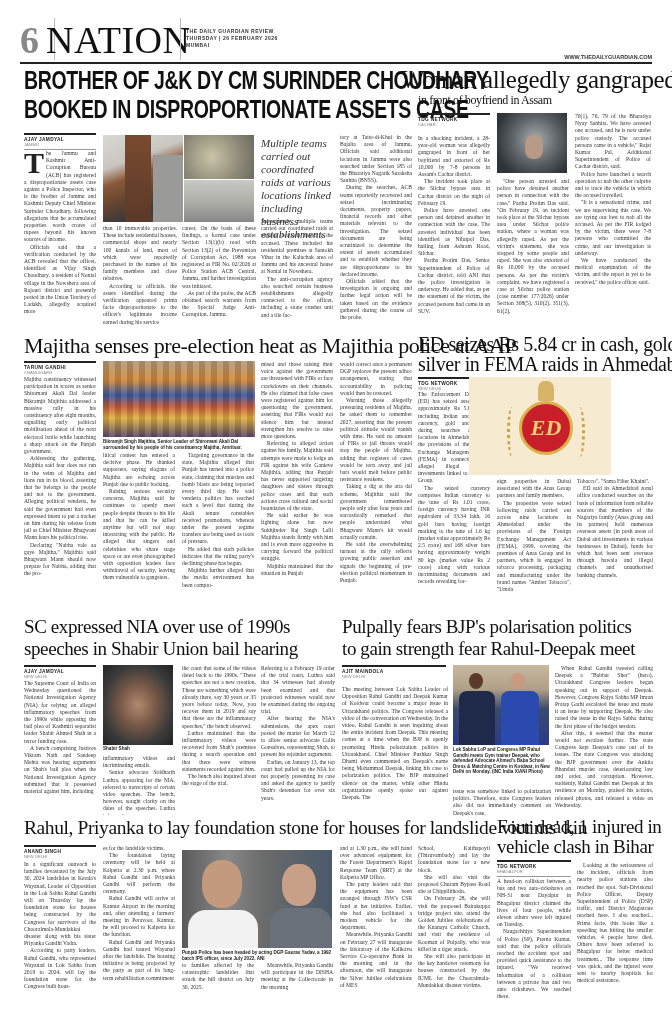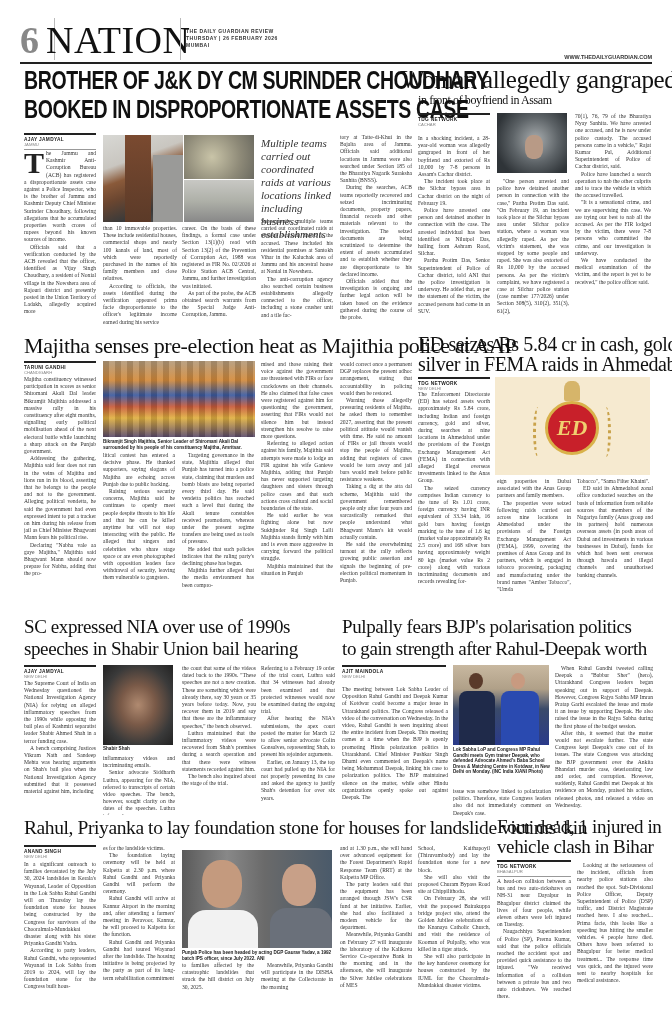--- a/index.html
+++ b/index.html
@@ -151,21 +151,21 @@
 <div class="abs hl" style="left:418px;top:354px;font-size:20px;line-height:20px">silver in FEMA raids in Ahmedabad</div>
 <div class="abs" style="left:418px;top:377px;width:72px">
   <div class="byrule"></div>
   <div class="byline" style="margin-top:2px">TDG NETWORK</div>
   <div class="place">NEW DELHI</div>
 </div>
 <div class="abs col" style="left:418px;top:391px;width:72px;height:247px">
   <p class="first">The Enforcement Directorate (ED) has seized assets worth approximately Rs 5.84 crore, including Indian and foreign currency, gold and silver, during searches at nine locations in Ahmedabad under the provisions of the Foreign Exchange Management Act (FEMA) in connection with alleged illegal overseas investments linked to the Anas Group.</p>
   <p>The seized currency comprises Indian currency to the tune of Rs 1.01 crore, foreign currency having INR equivalent of 33.34 lakh, 16 gold bars having foreign marking to the tune of 1.6 kg (market value approximately Rs 2.5 crore) and 168 silver bars having approximately weight 80 kgs (market value Rs 2 crore) along with various incriminating documents and records revealing for-</p>
 </div>
-<div class="abs photo" style="left:495px;top:377px;width:155px;height:98px;background:#f6ead0">
+<div class="abs photo" style="left:469px;top:377px;width:142px;height:98px;background:#f6ead0">
   <div style="position:absolute;left:69px;top:4px;width:16px;height:20px;background:#d6b56a;border-radius:40% 40% 10% 10%"></div>
   <div style="position:absolute;left:50px;top:24px;width:54px;height:54px;border-radius:50%;background:#c8202a;border:3px solid #d9b24a;display:flex;align-items:center;justify-content:center;color:#f0d070;font-family:'Liberation Serif',serif;font-style:italic;font-size:22px;font-weight:bold">ED</div>
   <div style="position:absolute;left:38px;top:30px;width:10px;height:50px;border-left:3px dotted #c9a24a;border-radius:50%"></div>
   <div style="position:absolute;left:106px;top:30px;width:10px;height:50px;border-right:3px dotted #c9a24a;border-radius:50%"></div>
 </div>
 <div class="abs col" style="left:497px;top:478px;width:74px;height:160px">
   <p class="first">eign properties in Dubai associated with the Anas Group partners and family members.</p>
   <p>The properties were seized following raids carried out across nine locations in Ahmedabad under the provisions of the Foreign Exchange Management Act (FEMA), 1999, covering the premises of Anas Group and its partners, which is engaged in tobacco processing, packaging and manufacturing under the brand names "Amber Tobacco", "Umda</p>
 </div>
 <div class="abs col" style="left:577px;top:478px;width:76px;height:160px">
@@ -195,21 +195,21 @@
   <p>Luthra maintained that the inflammatory videos were recovered from Shah's premises during a search operation and that there were witness statements recorded against him.</p>
   <p>The bench also inquired about the stage of the trial.</p>
 </div>
 <div class="abs col" style="left:261px;top:665px;width:74px;height:150px">
   <p class="first">Referring to a February 19 order of the trial court, Luthra said that 34 witnesses had already been examined and that protected witnesses would now be examined during the ongoing trial.</p>
   <p>After hearing the NIA's submissions, the apex court posted the matter for March 12 to allow senior advocate Colin Gonsalves, representing Shah, to present his rejoinder arguments.</p>
   <p>Earlier, on January 13, the top court had pulled up the NIA for not properly presenting its case and asked the agency to justify Shah's detention for over six years.</p>
 </div>
 
 <div class="abs hl" style="left:342px;top:616px;font-size:19px;line-height:22px">Pulpally fears BJP's polarisation politics</div>
-<div class="abs hl" style="left:342px;top:638px;font-size:19px;line-height:22px">to gain strength after Rahul-Deepak worth</div>
+<div class="abs hl" style="left:342px;top:638px;font-size:19px;line-height:22px">to gain strength fear Rahul-Deepak meet</div>
 <div class="abs" style="left:342px;top:665px;width:104px">
   <div class="byrule"></div>
   <div class="byline" style="margin-top:2px">AJIT MAINDOLA</div>
   <div class="place">NEW DELHI</div>
 </div>
 <div class="abs col" style="left:342px;top:686px;width:106px;height:129px">
   <p class="first">The meeting between Lok Sabha Leader of Opposition Rahul Gandhi and Deepak Kumar of Kotdwar could become a major issue in Uttarakhand politics. The Congress released a video of the conversation on Wednesday. In the video, Rahul Gandhi is seen inquiring about the entire incident from Deepak. This meeting comes at a time when the BJP is openly promoting Hindu polarization politics in Uttarakhand. Chief Minister Pushkar Singh Dhami even commented on Deepak's name being Mohammad Deepak, linking his case to polarization politics. The BJP maintained silence on the matter, while other Hindu organizations openly spoke out against Deepak. The</p>
 </div>
 <div class="abs photo" style="left:453px;top:665px;width:96px;height:80px;background:linear-gradient(180deg,#c8b8a0 0%,#b0a088 30%,#3a4a6a 55%,#2a3a8a 100%)">
   <div style="position:absolute;left:16px;top:8px;width:14px;height:16px;border-radius:50%;background:#5a3a2a"></div>

